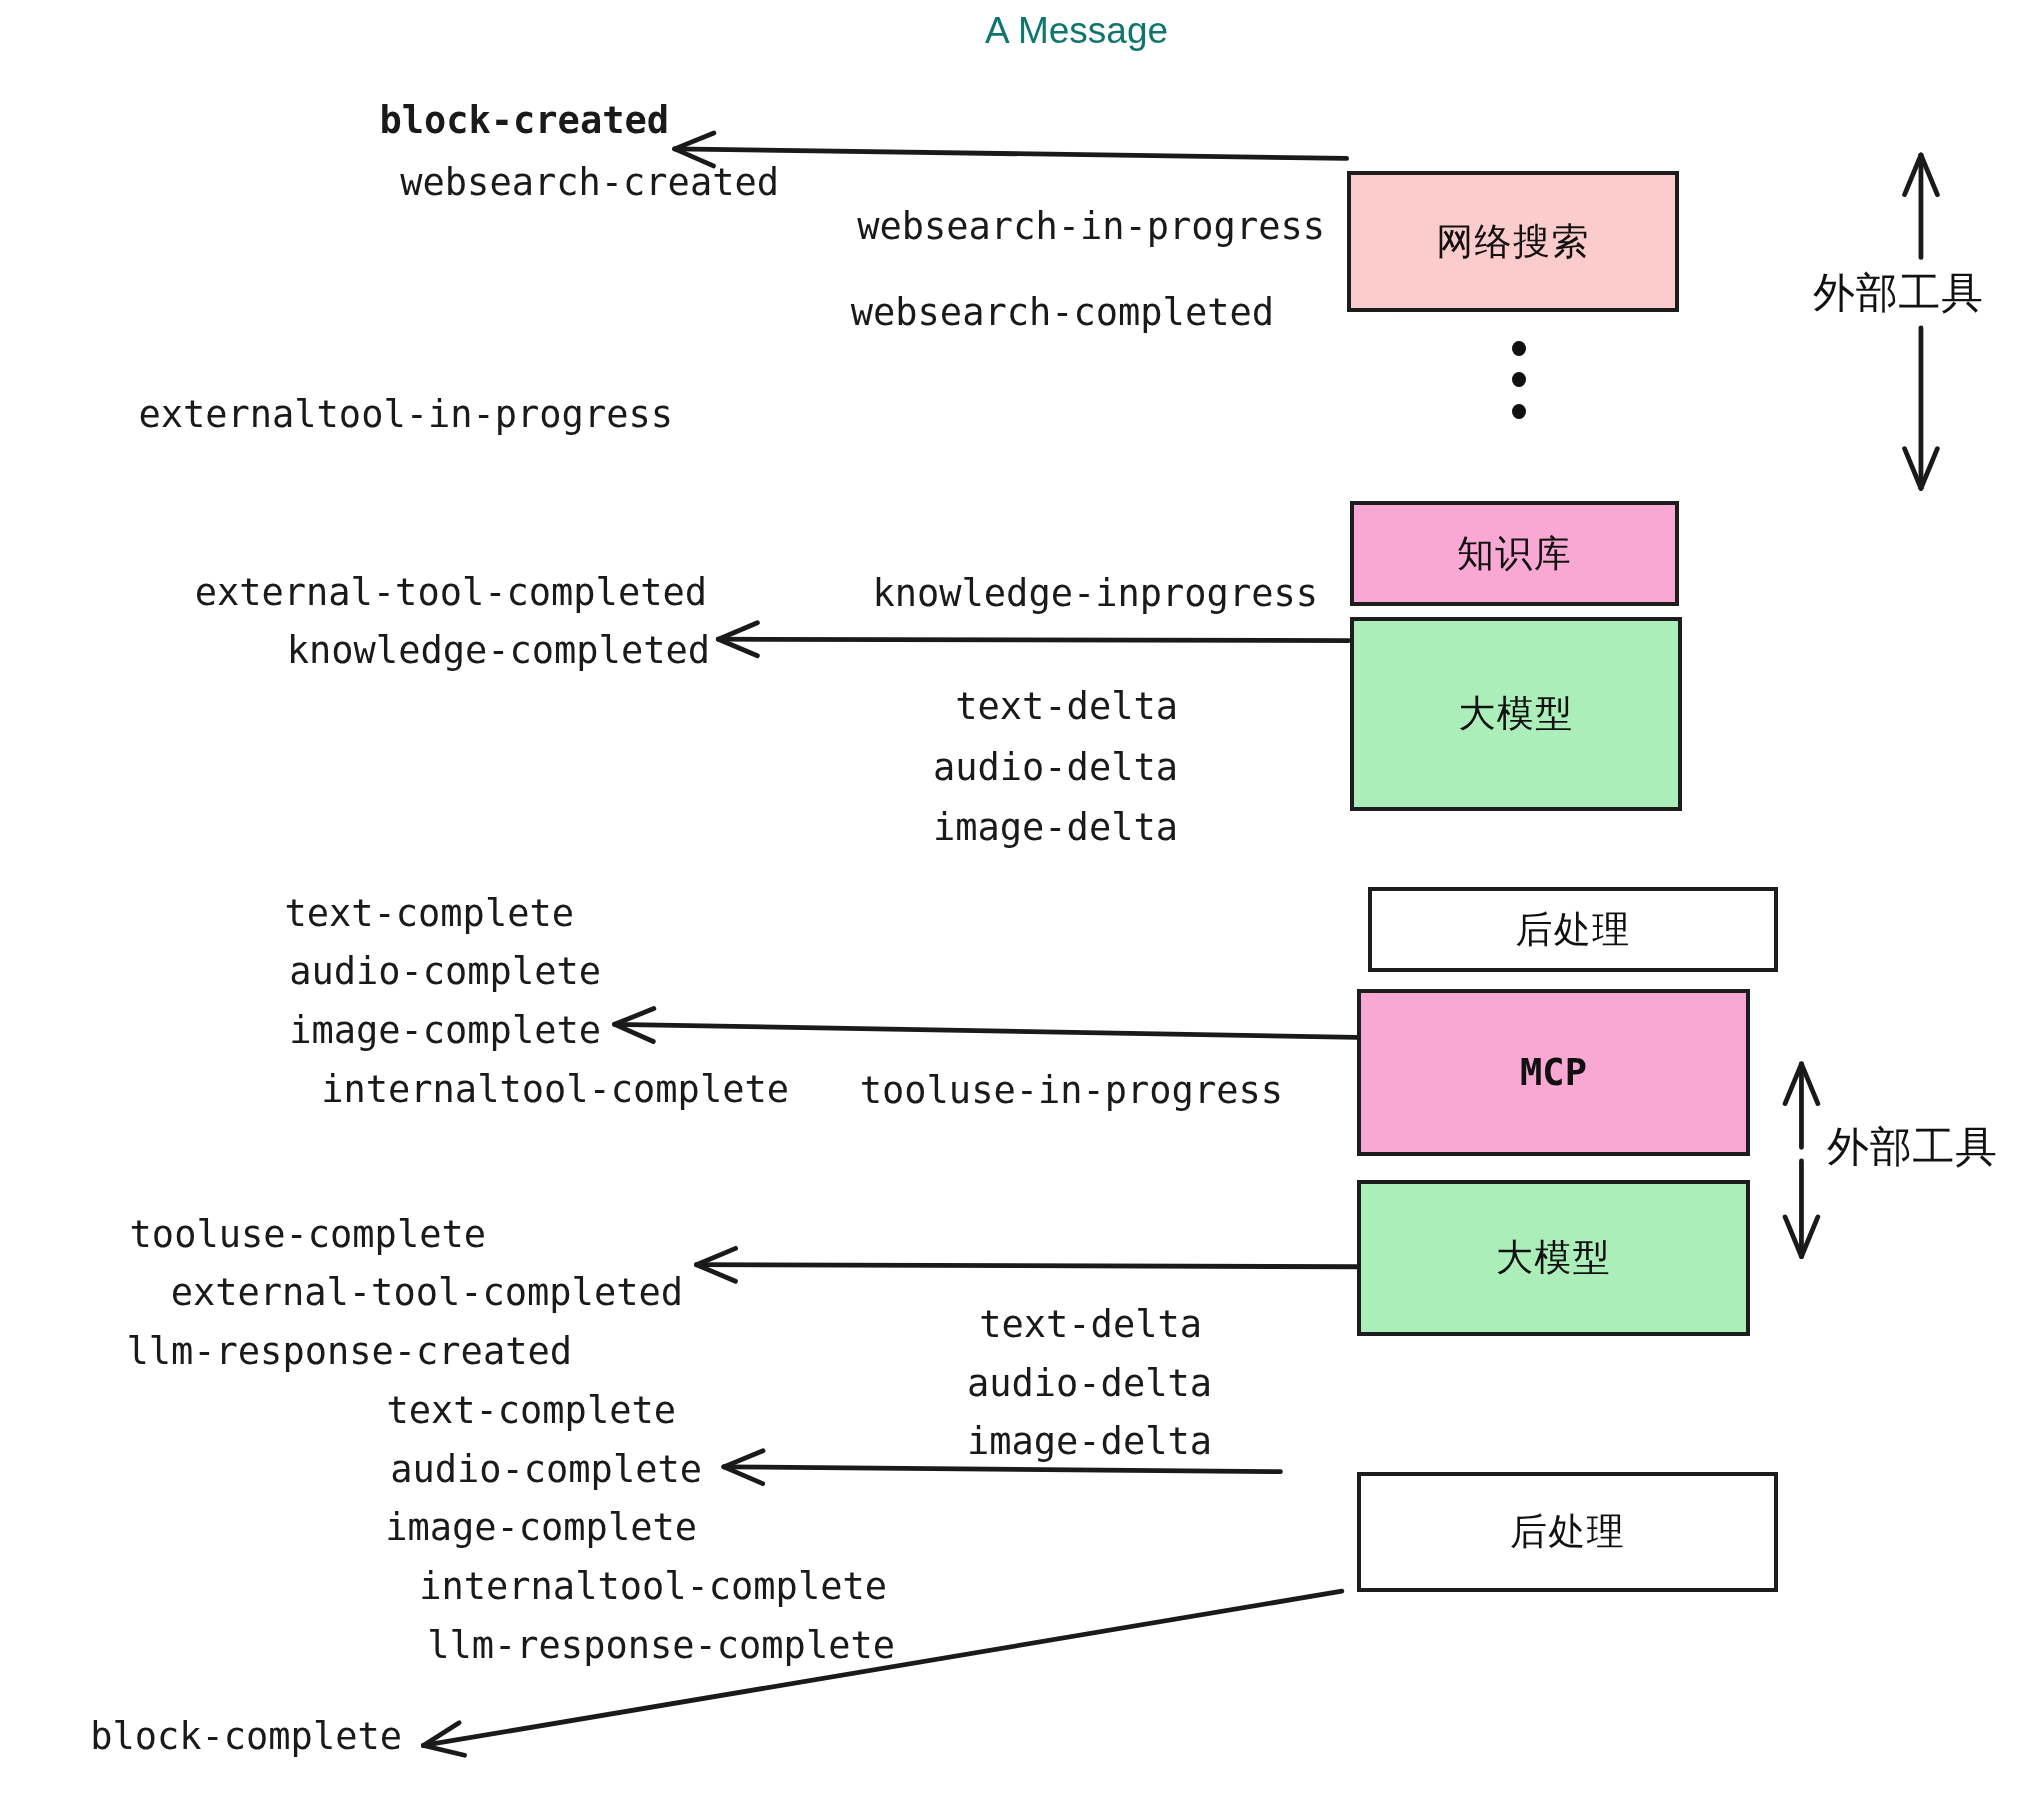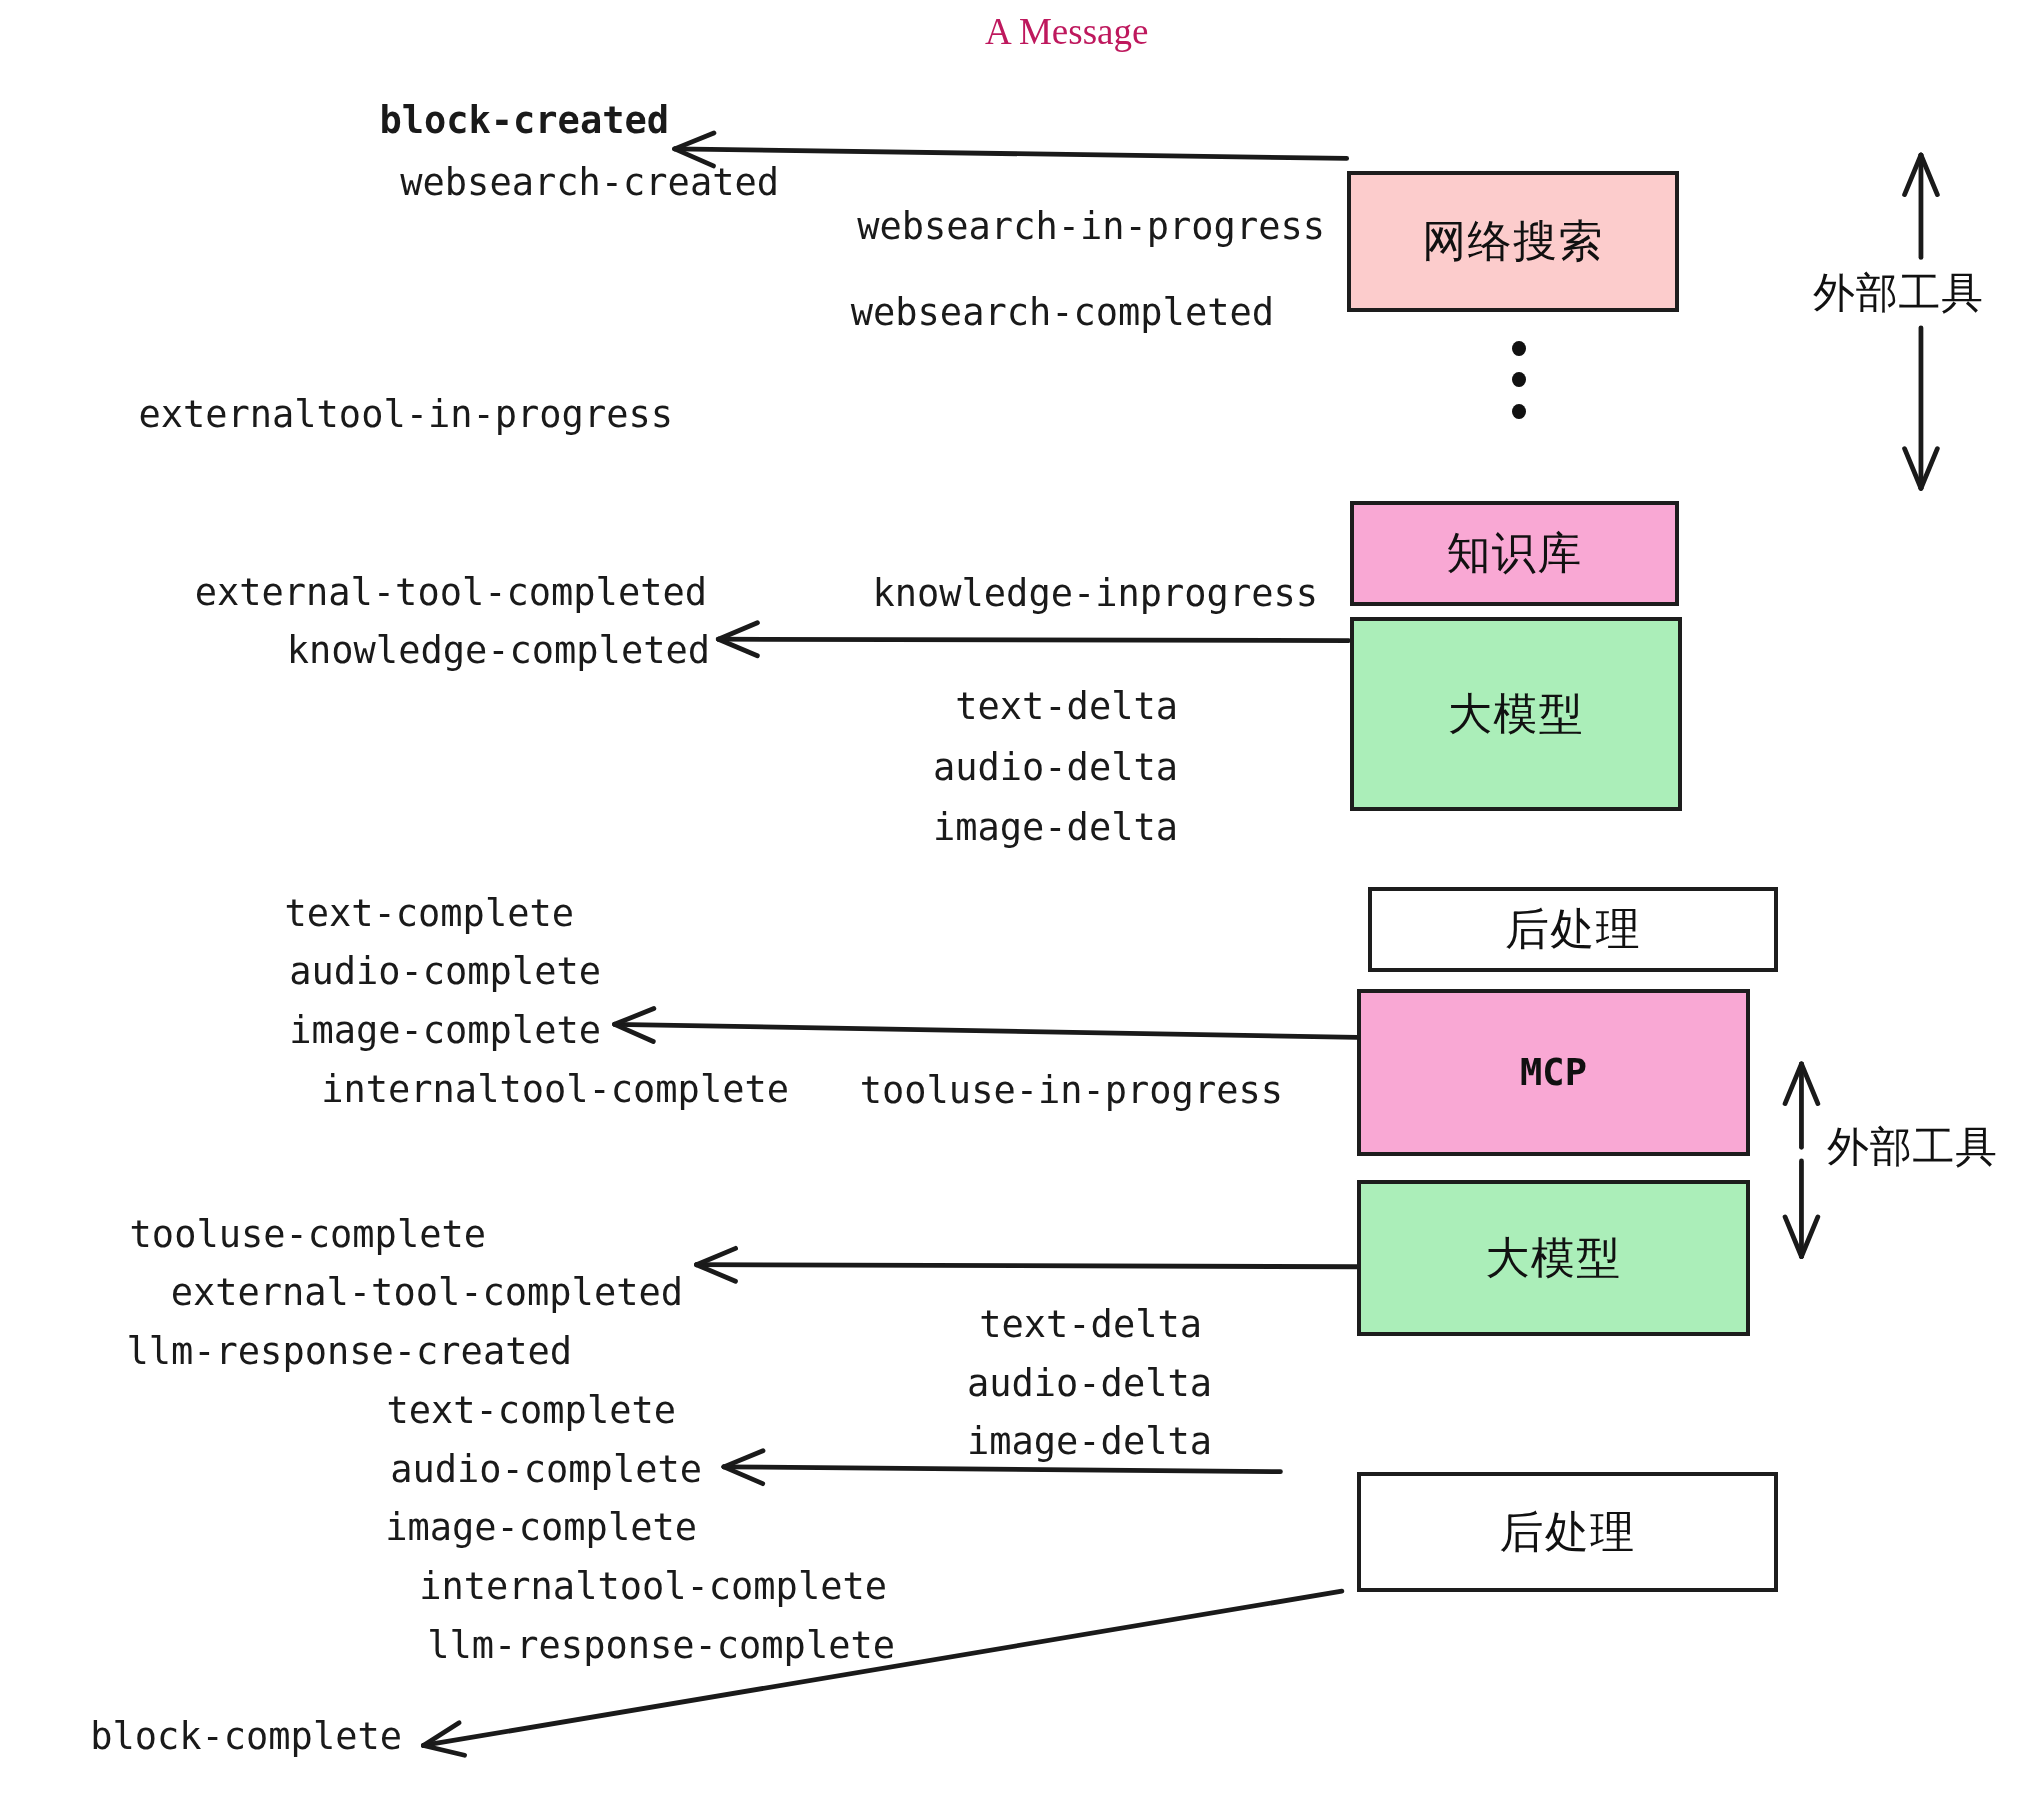--- a/index.html
+++ b/index.html
@@ -20,34 +20,34 @@
     font-family: "DejaVu Sans Mono", "Liberation Mono", monospace;
     font-size: 37px;
     line-height: 1.0;
     color: #1a1a1a;
     white-space: pre;
     letter-spacing: 0px;
   }
   .evt.r { transform: translateX(-100%); }
   .title {
     position: absolute;
-    font-family: Liberation Serif, serif;
+    font-family: Liberation Sans, sans-serif;
     font-size: 37px;
-    color: #be185d;
+    color: #0f766e;
     white-space: pre;
   }
   .box {
     position: absolute;
     box-sizing: border-box;
     border: 4.1px solid #1d1d1d;
     display: flex;
     align-items: center;
     justify-content: center;
     font-family: Liberation Mono, monospace;
-    font-size: 44px;
+    font-size: 37px;
     color: #111111;
     letter-spacing: 1.4px;
   }
   .box.mcp-label {
     font-family: "DejaVu Sans Mono", "Liberation Mono", monospace;
     font-size: 37px;
     font-weight: bold;
     letter-spacing: 0;
   }
   .sidelabel {

